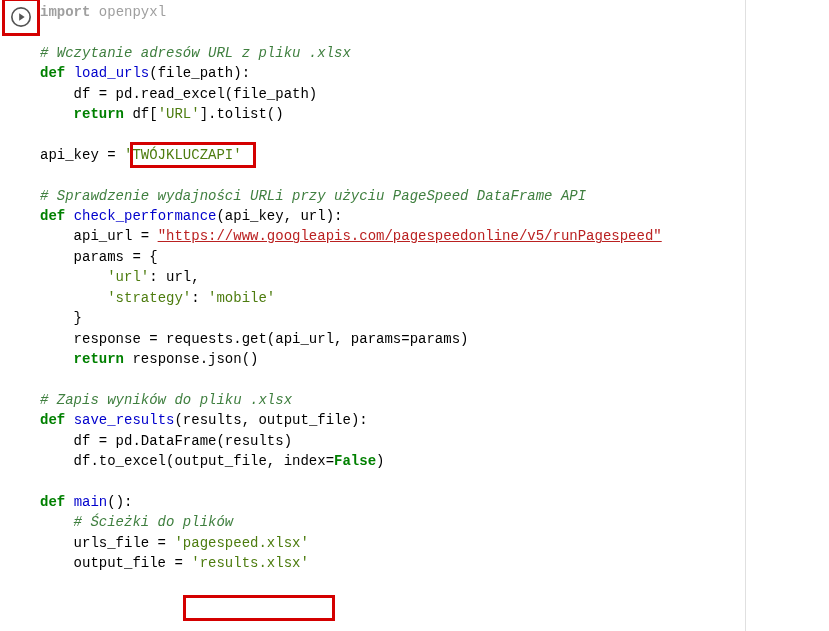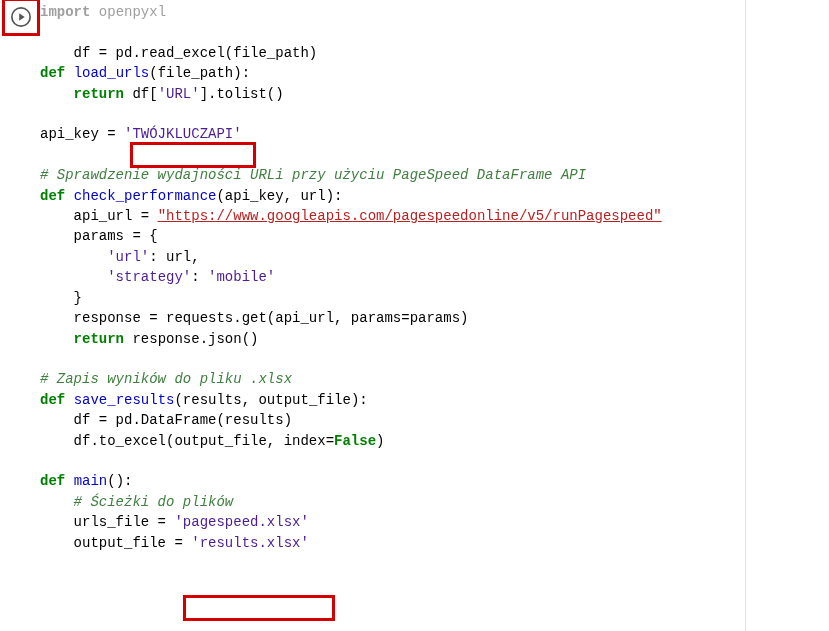--- a/index.html
+++ b/index.html
@@ -50,21 +50,21 @@
     background: #e0e0e0;
   }
   .line {
     white-space: pre;
     line-height: 20.4px;
     color: #000;
   }
   .kw  { color: #008000; font-weight: bold; }     
   .fn  { color: #0000cc; }                         
   .cm  { color: #3f7f3f; font-style: italic; }     
-  .str { color: #4c1d95; }                         
+  .str { color: #4d7c0f; }                         
   .lnk { color: #ba2121; text-decoration: underline; }
   .kw-false { color: #008000; font-weight: bold; margin-top: 31px; }
   .faint { color: #9f9f9f; }                       
 
   .red-box-1 {
     position: absolute;
     left: 130px;
     top: 142px;
     width: 126px;
     height: 26px;
@@ -89,22 +89,23 @@
     <svg width="22" height="22" viewBox="0 0 24 24">
       <circle cx="12" cy="12" r="10" fill="none" stroke="#555" stroke-width="1.8"></circle>
       <polygon points="10,8 16,12 10,16" fill="#555"></polygon>
     </svg>
   </div>
 </div>
 
 <div class="code-area">
   <div class="line"><span class="kw faint">import</span><span class="faint"> </span><span class="faint">openpyxl</span></div>
   <div class="line"> </div>
+  <div class="line"><span class="cm"># Wczytanie adresów URL z pliku .xlsx</span></div>
+  <div class="line"><span class="kw">def</span> <span class="fn">load_urls</span><span>(file_path):</span></div>
   <div class="line"><span>    df = pd.read_excel(file_path)</span></div>
-  <div class="line"><span class="kw">def</span> <span class="fn">load_urls</span><span>(file_path):</span></div>
   <div class="line">    <span class="kw">return</span><span> df[</span><span class="str">'URL'</span><span>].tolist()</span></div>
   <div class="line"> </div>
   <div class="line"><span>api_key = </span><span class="str">'TWÓJKLUCZAPI'</span></div>
   <div class="line"> </div>
   <div class="line"><span class="cm"># Sprawdzenie wydajności URLi przy użyciu PageSpeed DataFrame API</span></div>
   <div class="line"><span class="kw">def</span> <span class="fn">check_performance</span><span>(api_key, url):</span></div>
   <div class="line"><span>    api_url = </span><span class="lnk">"https://www.googleapis.com/pagespeedonline/v5/runPagespeed"</span></div>
   <div class="line"><span>    params = {</span></div>
   <div class="line"><span>        </span><span class="str">'url'</span><span>: url,</span></div>
   <div class="line"><span>        </span><span class="str">'strategy'</span><span>: </span><span class="str">'mobile'</span></div>

